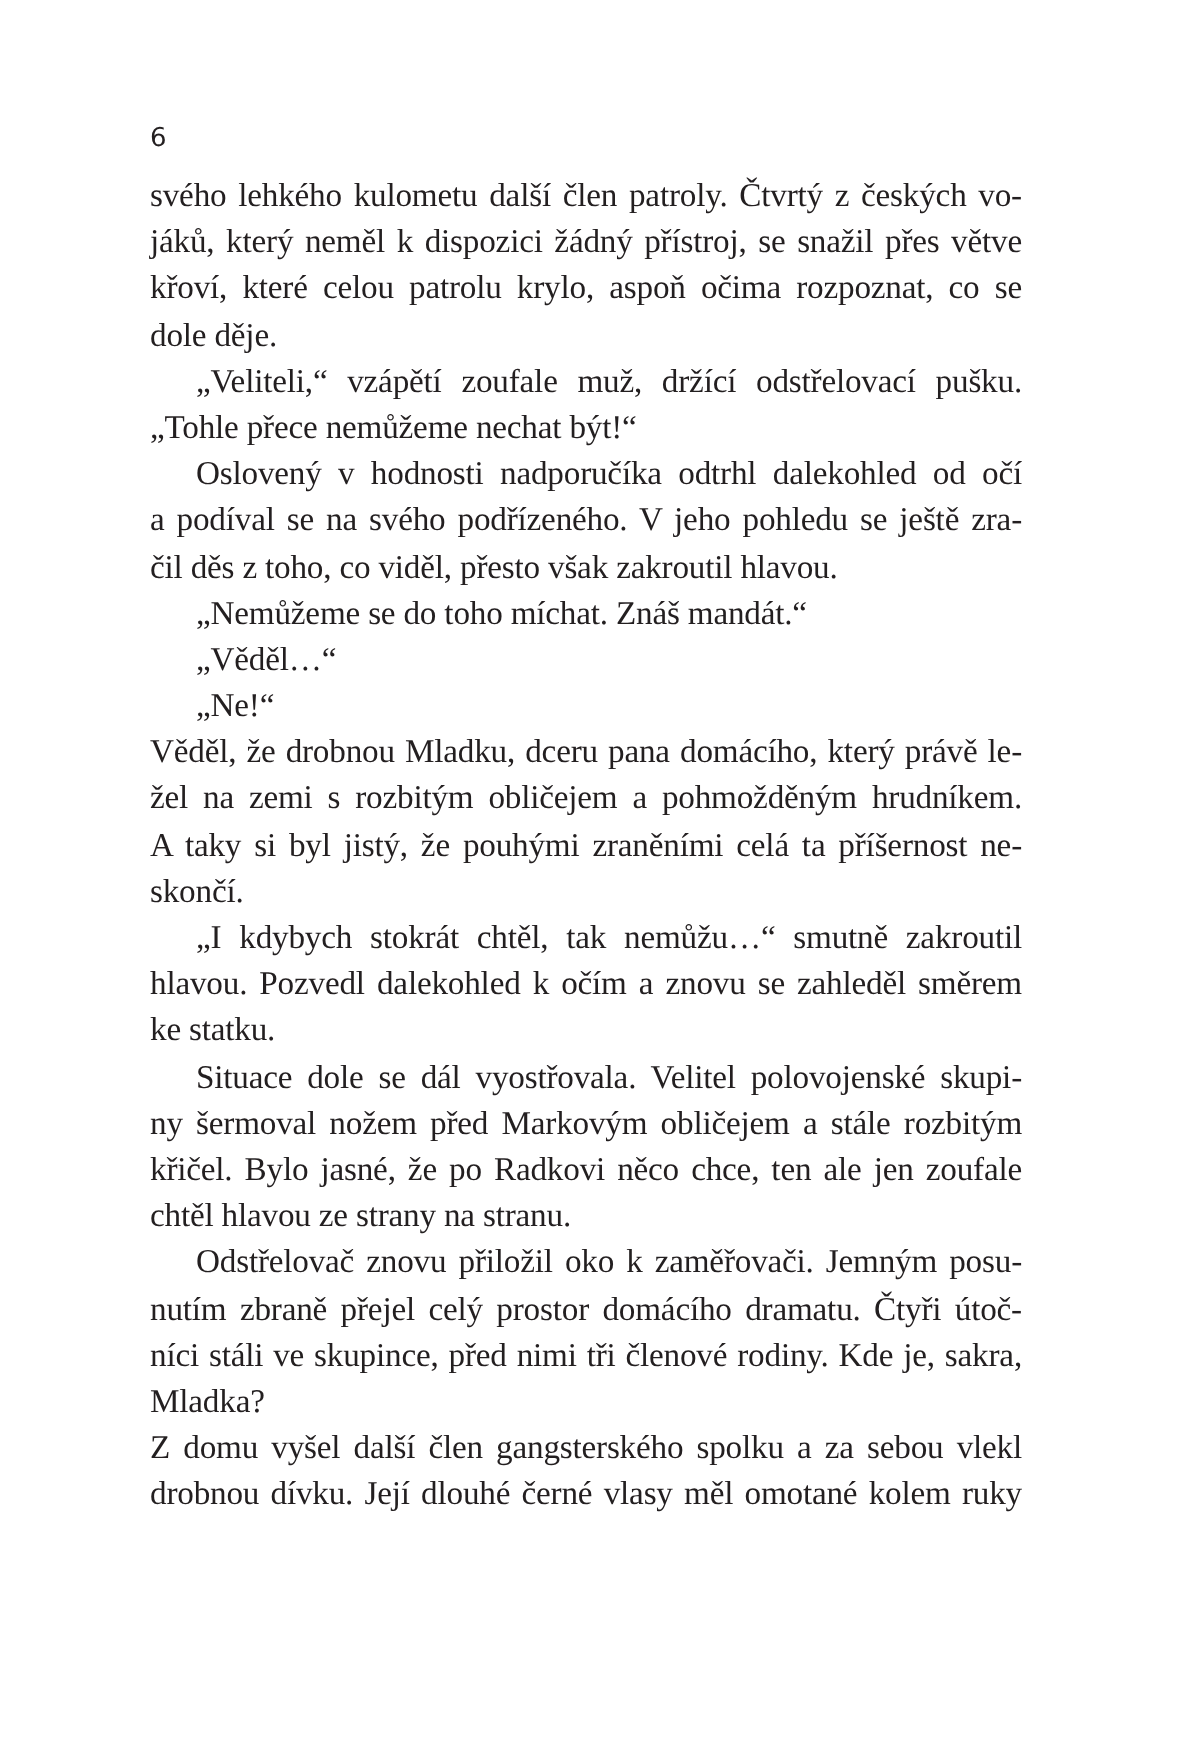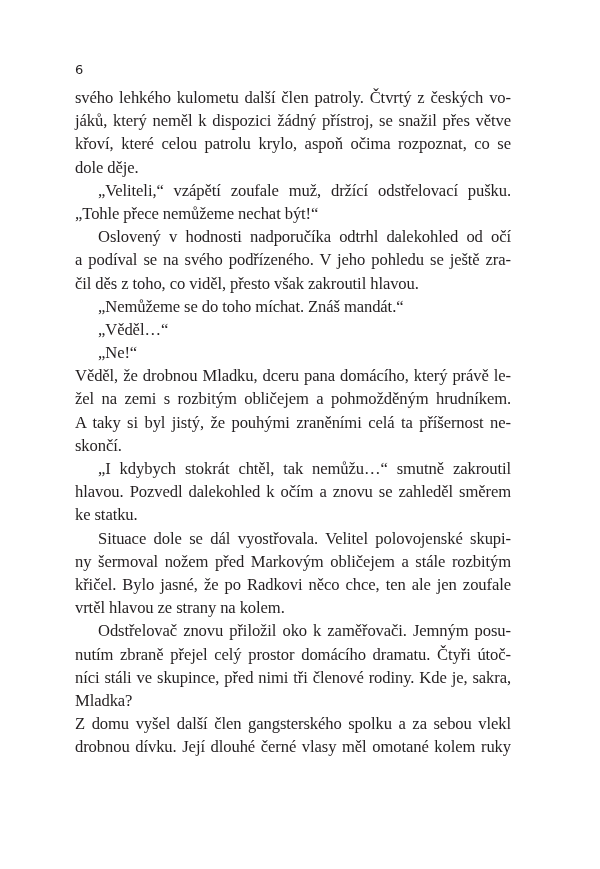--- a/index.html
+++ b/index.html
@@ -67,20 +67,20 @@
     <div class="line">Věděl, že drobnou Mladku, dceru pana domácího, který právě le-</div>
     <div class="line">žel na zemi s rozbitým obličejem a pohmožděným hrudníkem.</div>
     <div class="line">A taky si byl jistý, že pouhými zraněními celá ta příšernost ne-</div>
     <div class="line last">skončí.</div>
     <div class="line indent">„I kdybych stokrát chtěl, tak nemůžu…“ smutně zakroutil</div>
     <div class="line">hlavou. Pozvedl dalekohled k očím a znovu se zahleděl směrem</div>
     <div class="line last">ke statku.</div>
     <div class="line indent">Situace dole se dál vyostřovala. Velitel polovojenské skupi-</div>
     <div class="line">ny šermoval nožem před Markovým obličejem a stále rozbitým</div>
     <div class="line">křičel. Bylo jasné, že po Radkovi něco chce, ten ale jen zoufale</div>
-    <div class="line last">vrtěl hlavou ze strany na kolem.</div>
+    <div class="line last">chtěl hlavou ze strany na stranu.</div>
     <div class="line indent">Odstřelovač znovu přiložil oko k zaměřovači. Jemným posu-</div>
     <div class="line">nutím zbraně přejel celý prostor domácího dramatu. Čtyři útoč-</div>
     <div class="line">níci stáli ve skupince, před nimi tři členové rodiny. Kde je, sakra,</div>
     <div class="line last">Mladka?</div>
     <div class="line">Z domu vyšel další člen gangsterského spolku a za sebou vlekl</div>
     <div class="line">drobnou dívku. Její dlouhé černé vlasy měl omotané kolem ruky</div>
   </div>
 
 </body></html>

